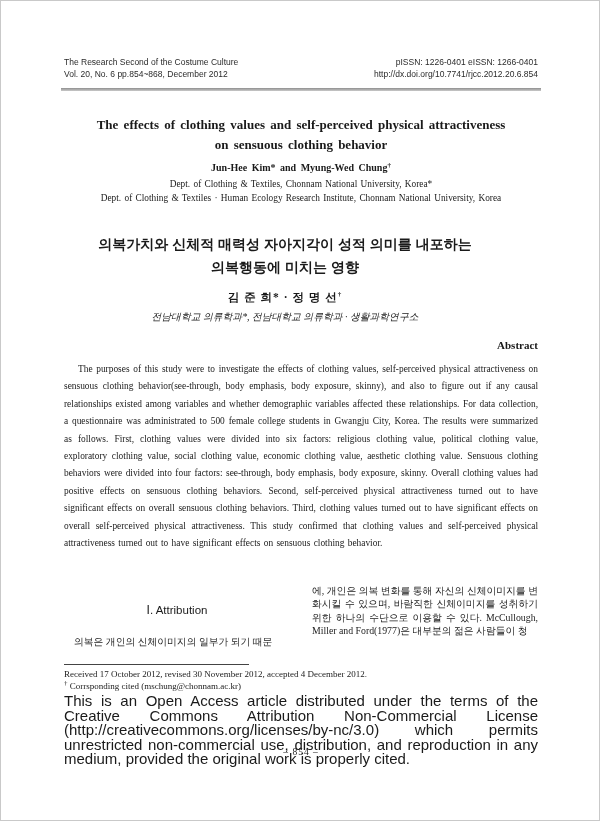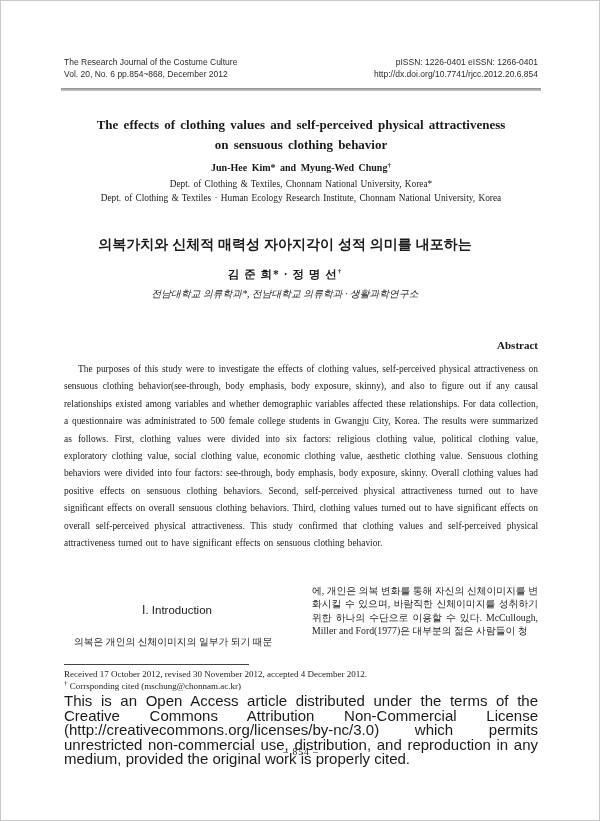--- a/index.html
+++ b/index.html
@@ -60,21 +60,21 @@
 
   .pagenum{top:746px;left:0;width:600px;text-align:center;font-size:9.5px;letter-spacing:1px;}
 </style>
 </head>
 <body>
 
 <div class="page">
 
   <div class="abs runhead">
     <div class="left">
-      <div>The Research Journal of the Costume Culture</div>
+      <div>The Research Second of the Costume Culture</div>
       <div>Vol. 20, No. 6  pp.854~868, December 2012</div>
     </div>
     <div class="right">
       <div>pISSN: 1226-0401 eISSN: 1266-0401</div>
       <div>http://dx.doi.org/10.7741/rjcc.2012.20.6.854</div>
     </div>
   </div>
 
   <div class="abs headrule"></div>
 
@@ -86,33 +86,34 @@
     <div class="eauthors"><span>Jun-Hee Kim* and Myung-Wed Chung</span><sup>†</sup></div>
     <div class="eaffil">
       <div>Dept. of Clothing &amp; Textiles, Chonnam National University, Korea*</div>
       <div>Dept. of Clothing &amp; Textiles · Human Ecology Research Institute, Chonnam National University, Korea</div>
     </div>
   </div>
 
   <div class="abs kblock">
     <div class="ktitle">
       <div>의복가치와 신체적 매력성 자아지각이 성적 의미를 내포하는</div>
+      <div>의복행동에 미치는 영향</div>
     </div>
     <div class="kauthors"><span>김 준 희* · 정 명 선</span><sup>†</sup></div>
     <div class="kaffil">전남대학교 의류학과*, 전남대학교 의류학과 · 생활과학연구소</div>
   </div>
 
   <div class="abs absblock">
     <div class="absheading">Abstract</div>
     <p class="abstext">The purposes of this study were to investigate the effects of clothing values, self-perceived physical attractiveness on sensuous clothing behavior(see-through, body emphasis, body exposure, skinny), and also to figure out if any causal relationships existed among variables and whether demographic variables affected these relationships. For data collection, a questionnaire was administrated to 500 female college students in Gwangju City, Korea. The results were summarized as follows. First, clothing values were divided into six factors: religious clothing value, political clothing value, exploratory clothing value, social clothing value, economic clothing value, aesthetic clothing value. Sensuous clothing behaviors were divided into four factors: see-through, body emphasis, body exposure, skinny. Overall clothing values had positive effects on sensuous clothing behaviors. Second, self-perceived physical attractiveness turned out to have significant effects on overall sensuous clothing behaviors. Third, clothing values turned out to have significant effects on overall self-perceived physical attractiveness. This study confirmed that clothing values and self-perceived physical attractiveness turned out to have significant effects on sensuous clothing behavior.</p>
   </div>
 
   <div class="abs columns">
     <div class="col col-left">
-      <h2 class="sec-heading">Ⅰ. Introduction</h2>
+      <h2 class="sec-heading">Ⅰ. Attribution</h2>
       <p class="kbody">의복은 개인의 신체이미지의 일부가 되기 때문</p>
     </div>
     <div class="col col-right">
       <p class="kbody">에, 개인은 의복 변화를 통해 자신의 신체이미지를 변화시킬 수 있으며, 바람직한 신체이미지를 성취하기 위한 하나의 수단으로 이용할 수 있다. McCullough, Miller and Ford(1977)은 대부분의 젊은 사람들이 청</p>
     </div>
   </div>
 
   <div class="abs fnrule"></div>
   <div class="abs fnblock">
     <p class="fn-serif">Received 17 October 2012, revised 30 November 2012, accepted 4 December 2012.</p>

